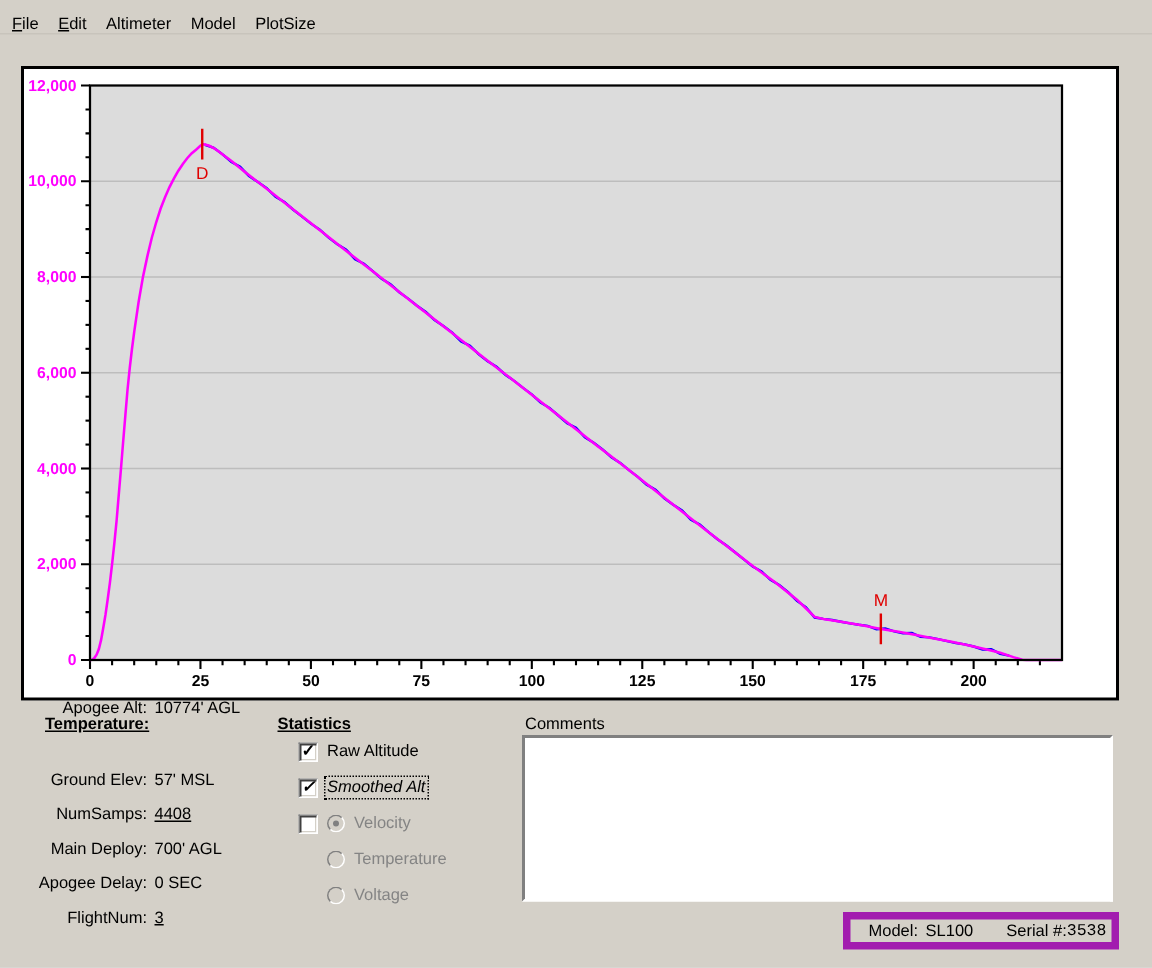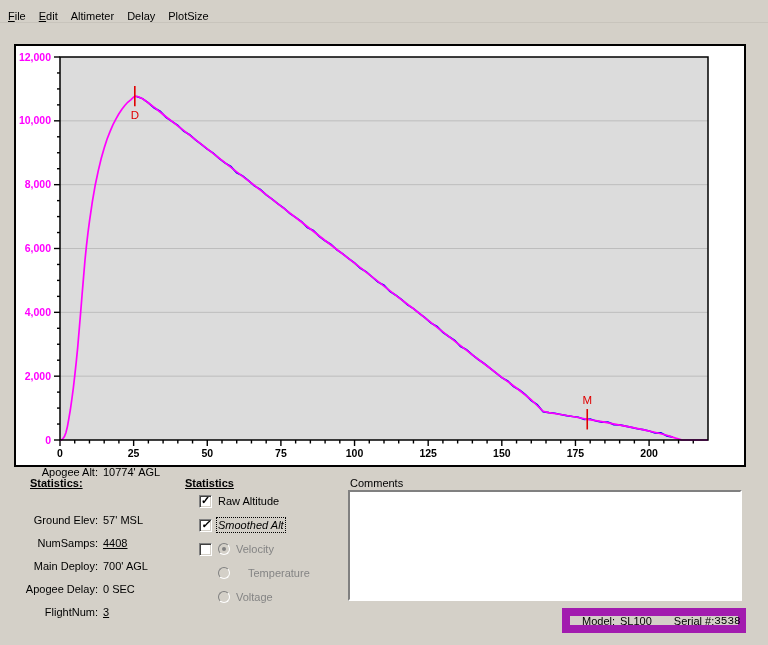--- a/index.html
+++ b/index.html
@@ -57,36 +57,36 @@
   .comments-label { position:absolute; left:350px; top:477px; }
   .comments-box {
     position:absolute; left:348px; top:490px; width:394px; height:111px;
     background:#fff; resize:none; outline:none;
     border:2px solid; border-color:#808080 #fff #fff #808080;
     font-family:"Liberation Sans", sans-serif; font-size:11px;
   }
   
   .model-box {
     position:absolute; left:562px; top:608px; width:184px; height:25px;
-    border:8px solid #a21caf; display:flex; align-items:center;
+    border:5px solid #a21caf; display:flex; align-items:center;
   }
   .model-box span { white-space:pre; }
   .mlabel1 { margin-left:12px; }
   .mvalue1 { margin-left:5px; }
   .mlabel2 { margin-left:22px; }
   .mvalue2 { margin-left:0;font-family:Liberation Mono, monospace; }
 </style>
 </head>
 <body>
 
 <div class="menubar">
   <span class="menuitem"><span class="hot">F</span><span>ile</span></span>
   <span class="menuitem"><span class="hot">E</span><span>dit</span></span>
   <span class="menuitem"><span class="hot"></span><span>Altimeter</span></span>
-  <span class="menuitem"><span class="hot"></span><span>Delay</span></span>
+  <span class="menuitem"><span class="hot"></span><span>Model</span></span>
   <span class="menuitem"><span class="hot"></span><span>PlotSize</span></span>
 </div>
 
 <div class="chart-panel">
   <svg width="728" height="419" xmlns="http://www.w3.org/2000/svg">
       <rect x="44" y="11" width="648" height="383" fill="#dcdcdc"></rect>
       <line x1="44" y1="330.1666666666667" x2="692" y2="330.1666666666667" stroke="#bdbdbd" stroke-width="1"></line>
       <line x1="44" y1="266.33333333333337" x2="692" y2="266.33333333333337" stroke="#bdbdbd" stroke-width="1"></line>
       <line x1="44" y1="202.5" x2="692" y2="202.5" stroke="#bdbdbd" stroke-width="1"></line>
       <line x1="44" y1="138.66666666666669" x2="692" y2="138.66666666666669" stroke="#bdbdbd" stroke-width="1"></line>
@@ -179,21 +179,21 @@
       <polyline points="120.6,50.5 126.5,52.6 132.4,56.9 138.3,62.0 144.1,65.2 150.0,71.4 155.9,75.3 161.8,79.4 167.7,85.2 173.6,88.7 179.5,93.8 185.4,98.4 191.3,103.1 197.2,107.1 203.1,112.4 208.9,116.9 214.8,120.5 220.7,126.8 226.6,129.8 232.5,134.7 238.4,139.9 244.3,143.4 250.2,148.8 256.1,153.1 262.0,157.8 267.9,162.0 273.7,167.4 279.6,171.4 285.5,175.7 291.4,181.6 297.3,184.5 303.2,190.3 309.1,194.8 315.0,198.5 320.9,203.8 326.8,207.9 332.7,212.6 338.5,216.9 344.4,222.3 350.3,225.9 356.2,231.0 362.1,236.2 368.0,239.2 373.9,245.5 379.8,249.2 385.7,253.6 391.6,258.8 397.5,262.6 403.3,267.4 409.2,271.9 415.1,277.1 421.0,280.5 426.9,286.3 432.8,290.5 438.7,294.3 444.6,300.5 450.5,303.6 456.4,308.8 462.3,313.5 468.1,317.5 474.0,322.2 479.9,326.9 485.8,331.7 491.7,335.0 497.6,340.6 503.5,344.0 509.4,348.7 515.3,354.6 521.2,358.7 527.1,365.7 532.9,366.6 538.8,367.3 544.7,368.5 550.6,369.6 556.5,370.5 562.4,371.2 568.3,373.5 574.2,373.0 580.1,374.9 586.0,376.2 591.9,376.0 597.7,378.6 603.6,378.9 609.5,380.1 615.4,381.4 621.3,382.7 627.2,383.6 633.1,385.0 639.0,387.0 644.9,386.8 650.8,389.9 656.7,391.1" fill="none" stroke="#0000ff" stroke-width="1.6"></polyline>
       <polyline points="44.0,394.0 45.5,393.8 46.9,392.7 48.4,390.5 49.9,386.7 51.4,380.6 52.8,372.9 54.3,364.0 55.8,353.5 57.3,342.3 58.7,330.2 60.2,316.4 61.7,301.4 63.1,284.8 64.6,267.0 66.1,248.5 67.6,230.6 69.0,214.0 70.5,199.3 72.0,186.5 73.5,175.1 76.4,155.3 79.3,138.7 82.3,124.6 85.2,112.5 88.2,102.0 91.1,93.0 94.1,85.4 97.0,78.7 100.0,72.9 102.9,67.8 105.9,63.3 108.8,59.5 111.7,56.3 114.7,53.8 117.6,51.2 119.1,50.1 120.6,50.3 123.5,51.2 126.5,52.8 129.4,54.7 132.4,57.0 138.3,61.4 147.1,68.5 161.8,79.9 176.5,91.4 191.3,102.9 206.0,114.4 220.7,125.9 235.5,137.1 250.2,148.6 264.9,160.1 279.6,171.5 294.4,183.0 309.1,194.5 323.8,205.7 338.5,217.2 353.3,228.7 368.0,240.2 382.7,251.7 397.5,262.8 412.2,274.3 426.9,285.8 441.6,297.3 456.4,308.8 471.1,320.0 485.8,331.4 500.5,342.0 515.3,353.8 521.2,359.5 527.1,365.3 532.9,366.6 544.7,368.5 559.5,371.0 571.2,373.3 583.0,375.2 594.8,377.4 606.6,379.6 618.4,381.9 630.1,384.4 641.9,387.0 650.8,389.2 659.6,392.1 665.5,393.8 668.4,394.0 680.2,394.0 692.0,394.0" fill="none" stroke="#ff00ff" stroke-width="1.7"></polyline>
       <rect x="44" y="11" width="648" height="383" fill="none" stroke="#000000" stroke-width="1.5"></rect>
       <line x1="118.81454545454545" y1="39.916499999999985" x2="118.81454545454545" y2="60.34316666666665" stroke="#e00000" stroke-width="1.6"></line>
       <text x="118.81454545454545" y="73.34316666666665" text-anchor="middle" fill="#e00000" font-size="11.5" font-family="Liberation Sans, sans-serif">D</text>
       <line x1="571.2363636363636" y1="363.04083333333335" x2="571.2363636363636" y2="383.4675" stroke="#e00000" stroke-width="1.6"></line>
       <text x="571.2363636363636" y="358.04083333333335" text-anchor="middle" fill="#e00000" font-size="11.5" font-family="Liberation Sans, sans-serif">M</text>
     </svg>
 </div>
 
-<div class="section-title" style="left:30px; top:477px;">Statistics:</div>
+<div class="section-title" style="left:30px; top:477px;">Temperature:</div>
 <div class="stat-row" style="top:466px;"><span class="stat-label">Apogee Alt:</span><span class="stat-value">10774' AGL</span></div>
 <div class="stat-row" style="top:514px;"><span class="stat-label">Ground Elev:</span><span class="stat-value">57' MSL</span></div>
 <div class="stat-row" style="top:537px;text-decoration:underline;"><span class="stat-label">NumSamps:</span><span class="stat-value">4408</span></div>
 <div class="stat-row" style="top:560px;"><span class="stat-label">Main Deploy:</span><span class="stat-value">700' AGL</span></div>
 <div class="stat-row" style="top:583px;"><span class="stat-label">Apogee Delay:</span><span class="stat-value">0 SEC</span></div>
 <div class="stat-row" style="top:606px;text-decoration:underline;"><span class="stat-label">FlightNum:</span><span class="stat-value">3</span></div>
 
 <div class="section-title" style="left:185px; top:477px;">Statistics</div>
 
 <div class="cbrow" style="left:186px; top:494px;">
@@ -206,21 +206,21 @@
 </div>
 <div class="cbrow" style="left:186px; top:542px;">
   <span class="checkbox"></span>
   <span class="cblabel"></span>
 </div>
 
 <div class="radiorow" style="left:205px; top:542px;">
   <span class="radio selected"></span>
   <span class="radiolabel">Velocity</span>
 </div>
-<div class="radiorow" style="left:205px; top:566px;gap:12px;">
+<div class="radiorow" style="left:205px; top:566px;">
   <span class="radio"></span>
   <span class="radiolabel">Temperature</span>
 </div>
 <div class="radiorow" style="left:205px; top:590px;justify-content:space-between;">
   <span class="radio"></span>
   <span class="radiolabel">Voltage</span>
 </div>
 
 <div class="comments-label">Comments</div>
 <textarea class="comments-box" spellcheck="false" style=""></textarea>

